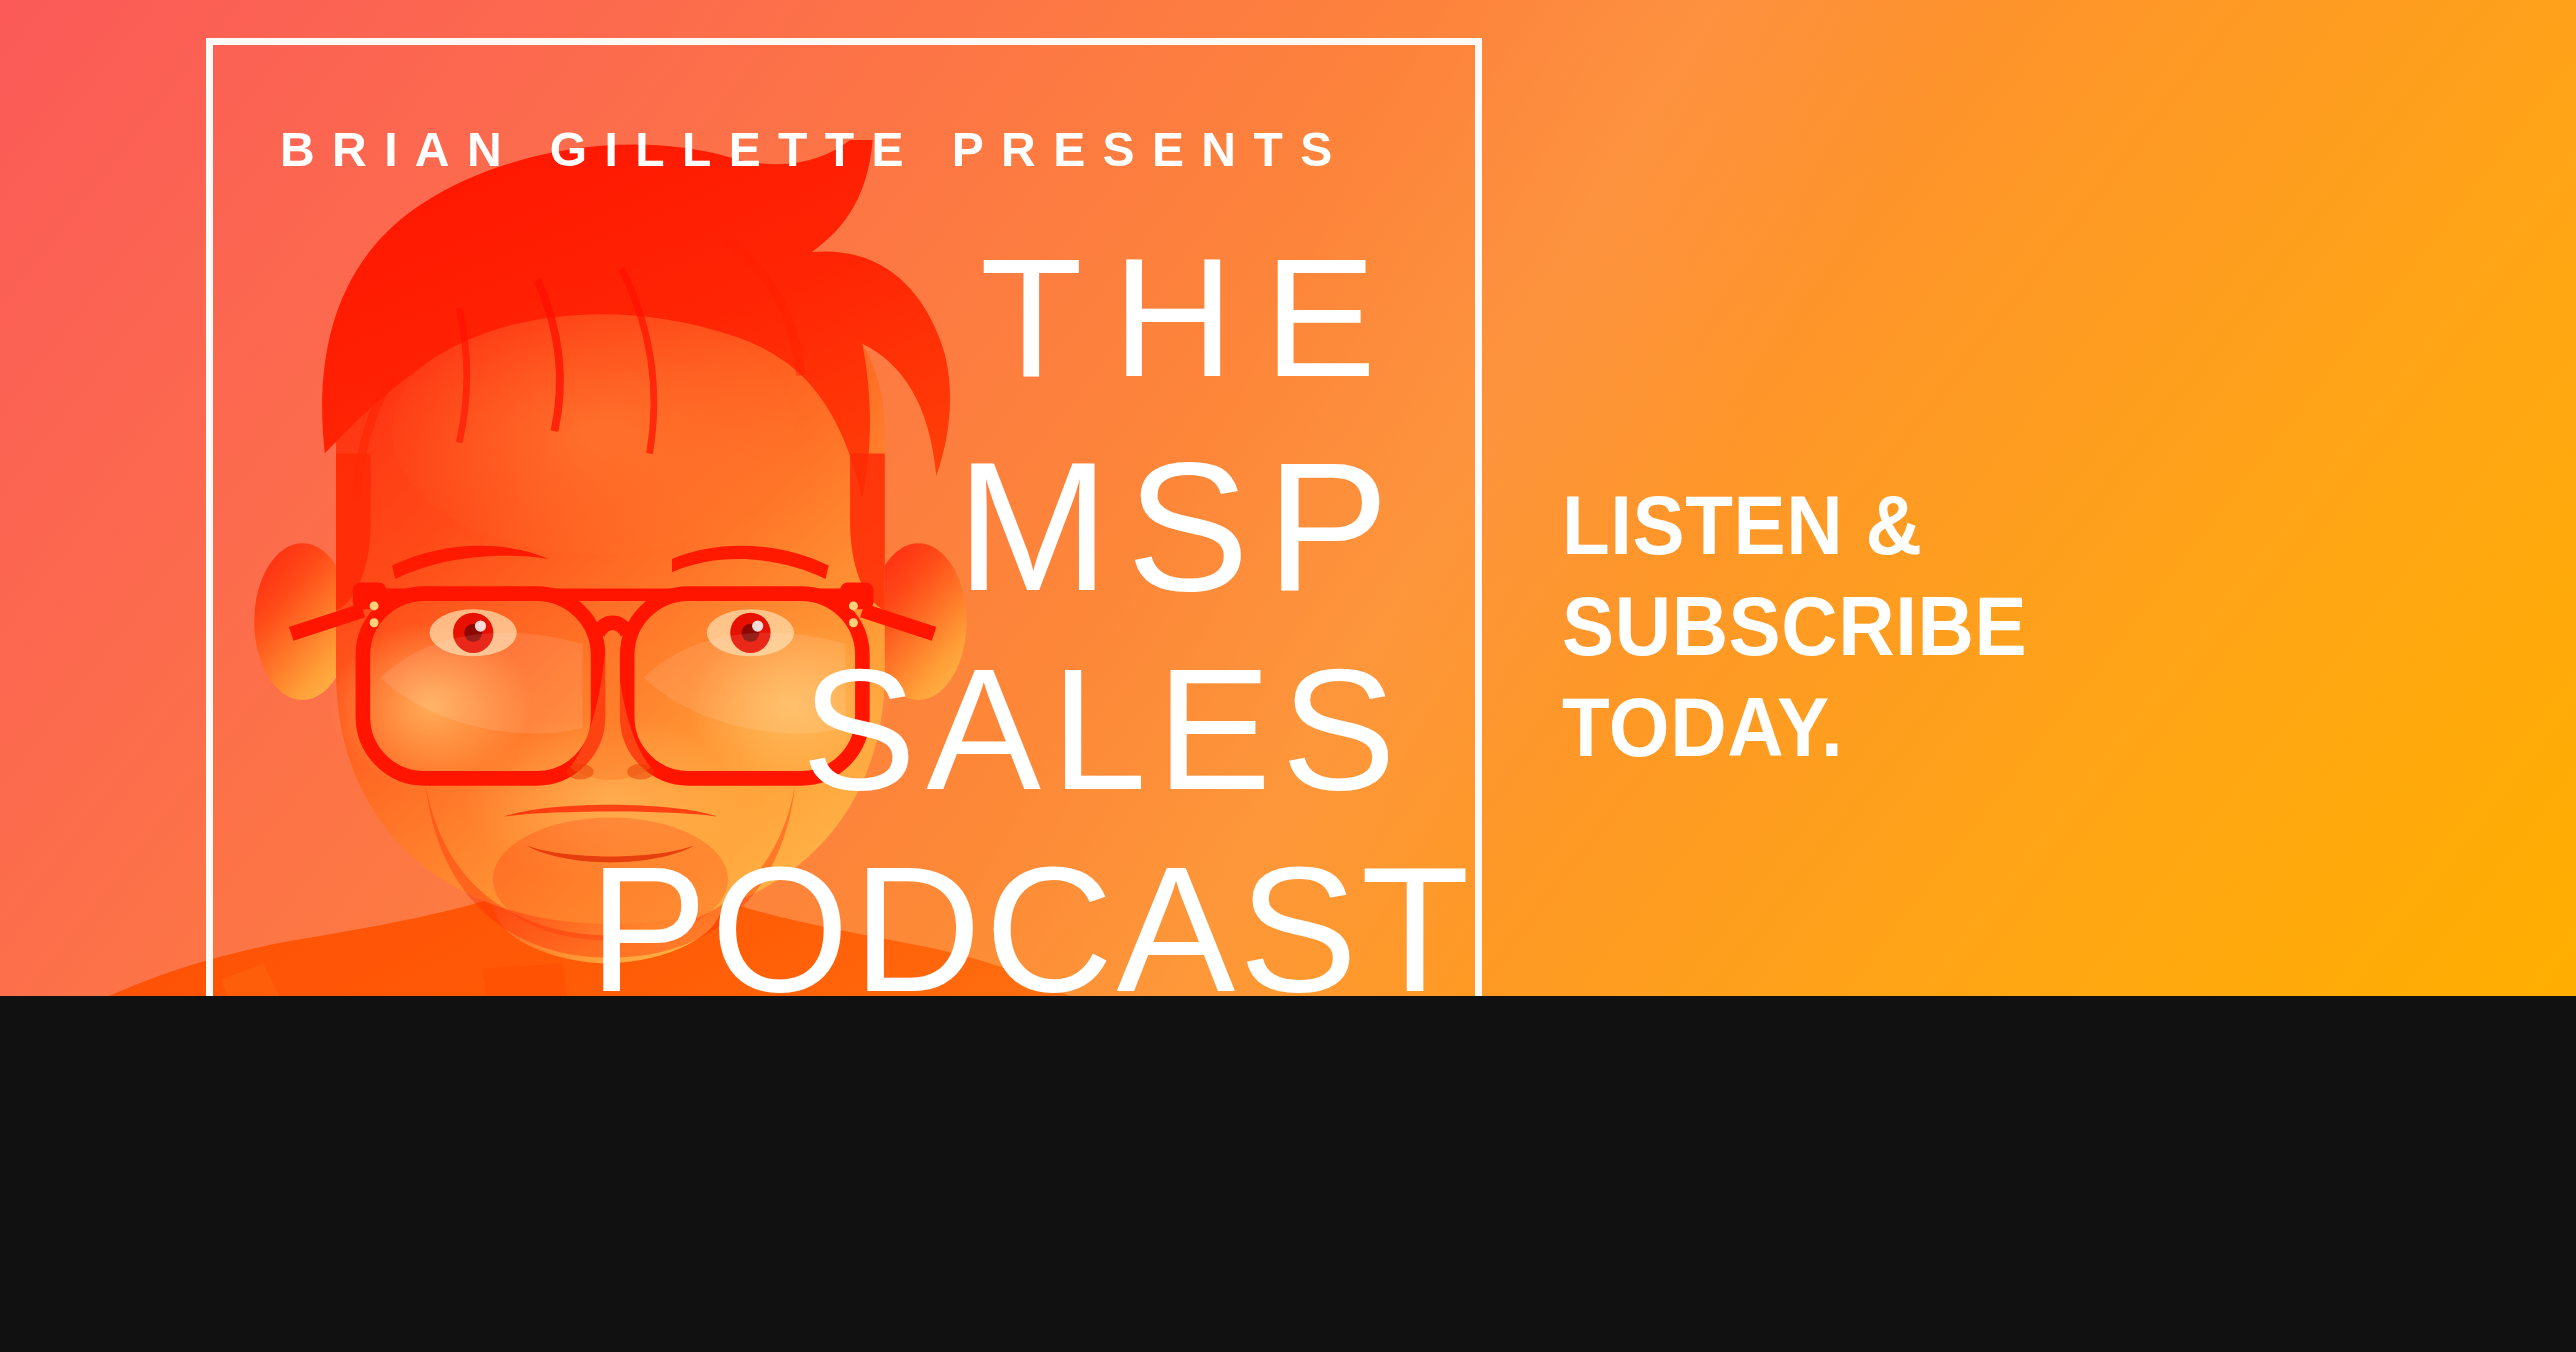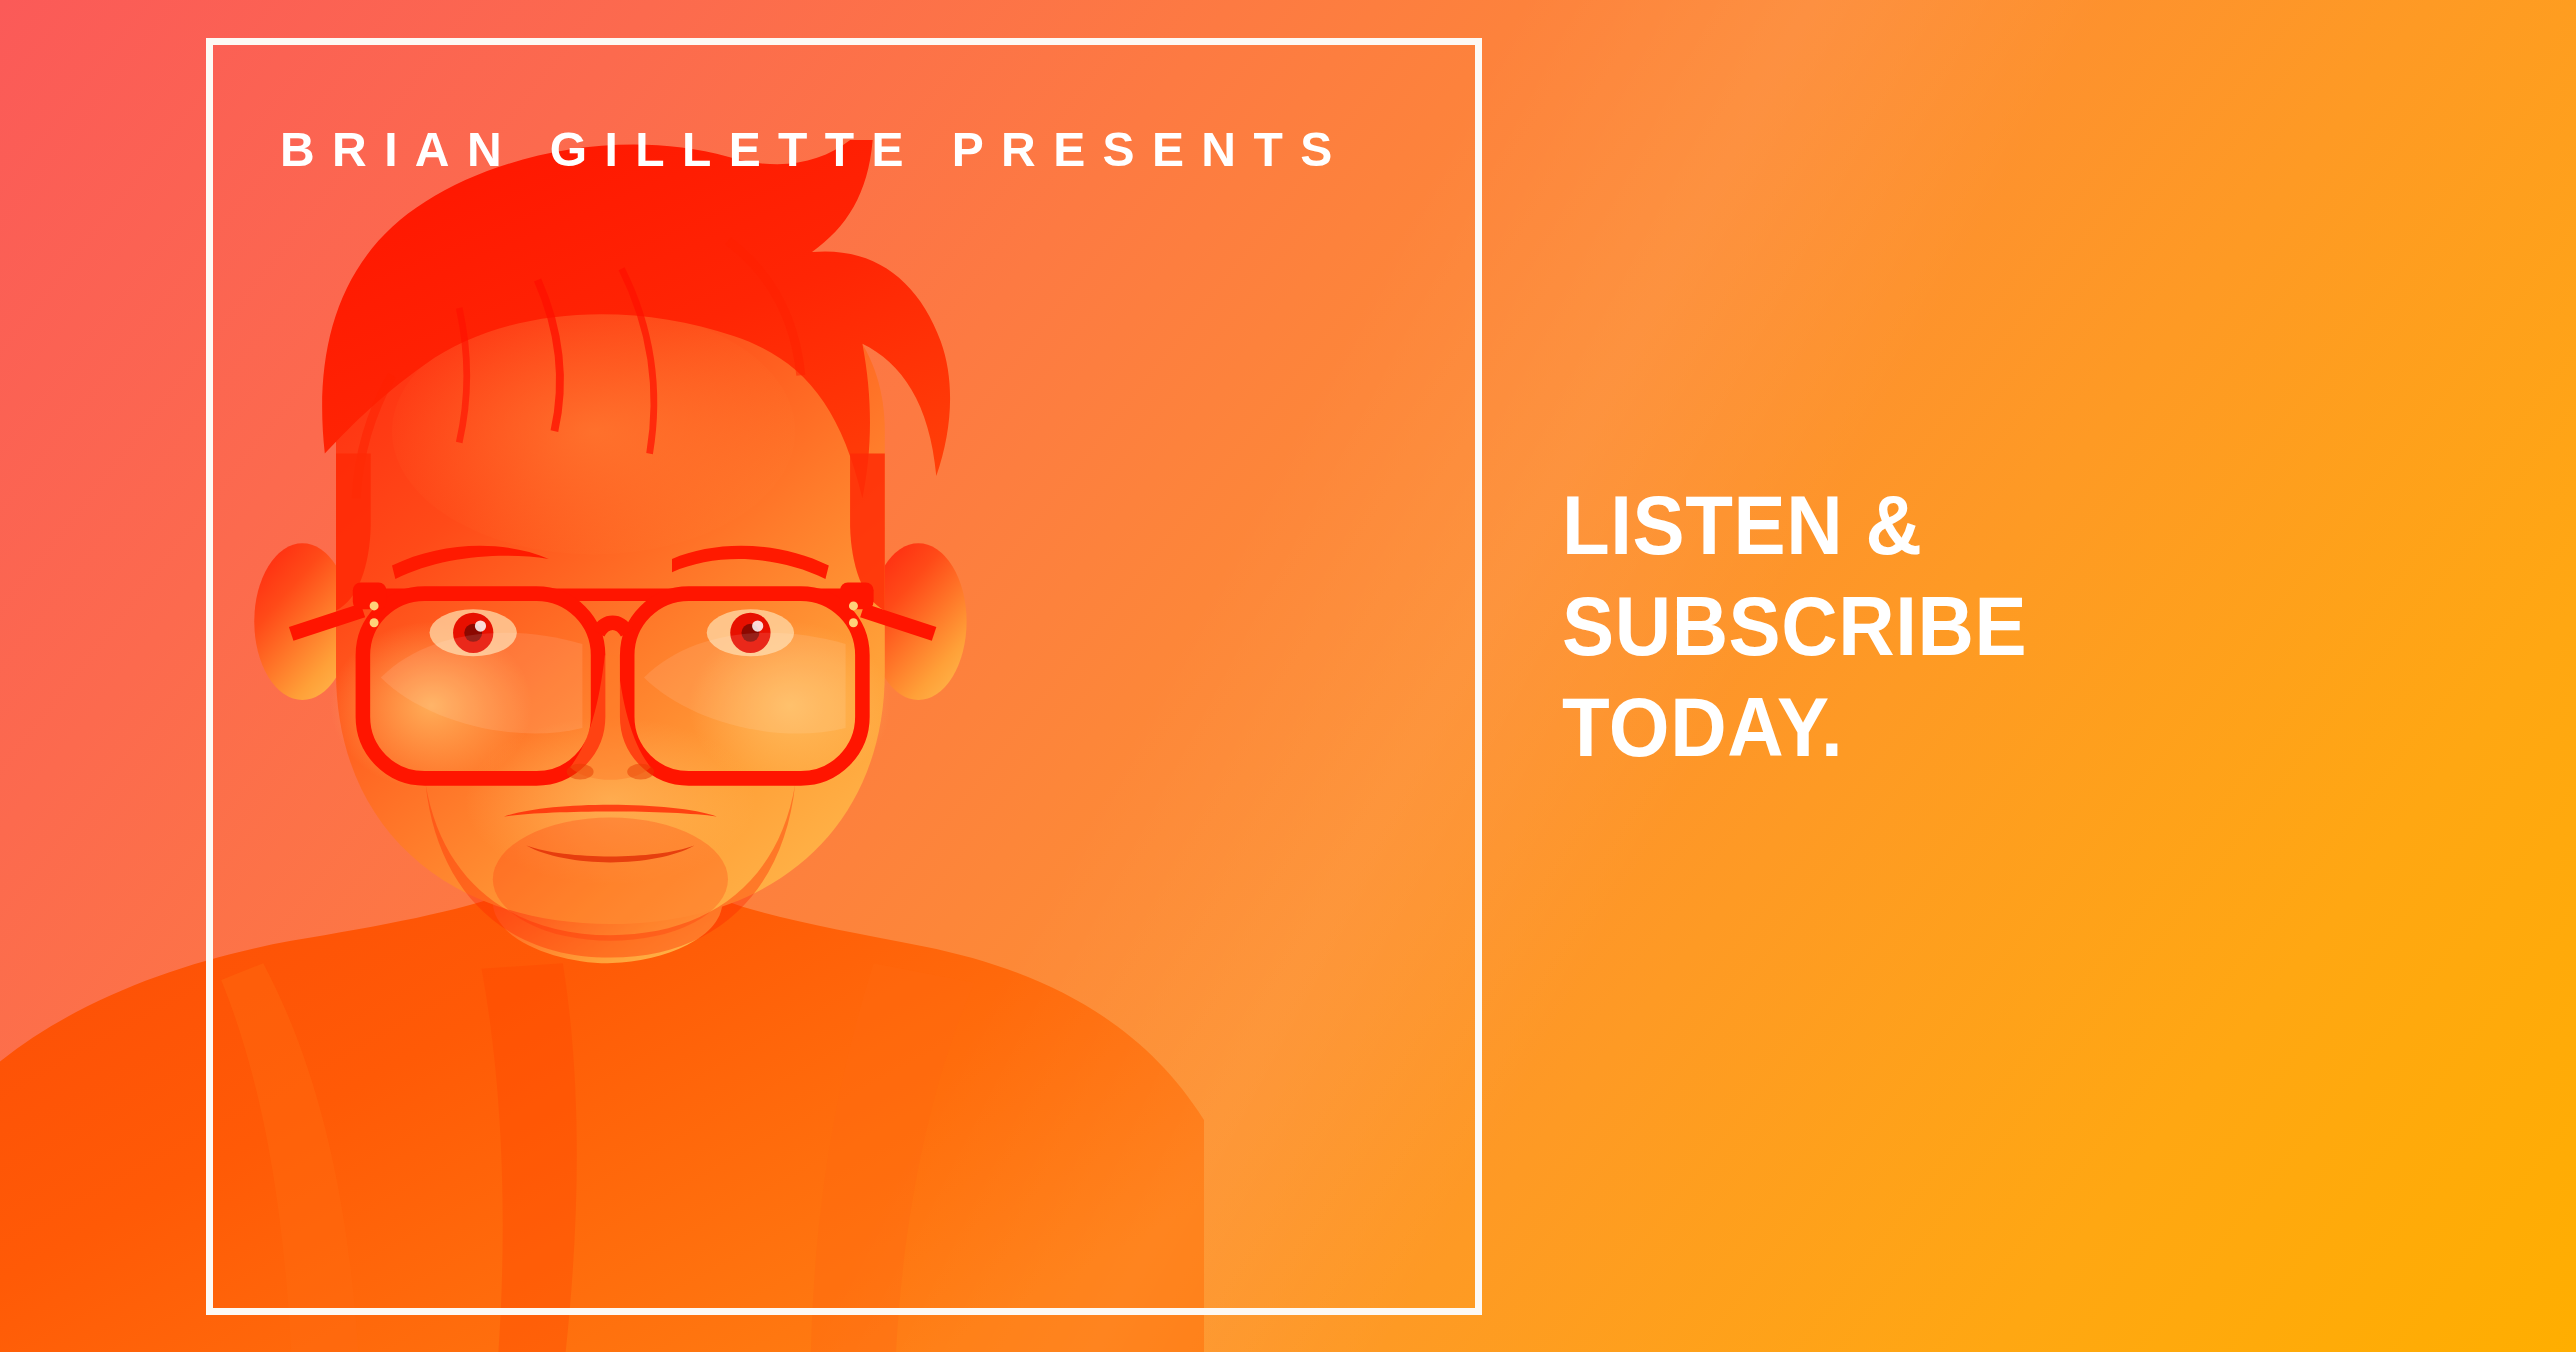--- a/index.html
+++ b/index.html
@@ -1,20 +1,20 @@
 <!DOCTYPE html>
 <html style="font-size:9px"><head>
 <meta charset="utf-8">
 <style>
   html,body{margin:0;padding:0;background:#111;}
   body{font-family:"Liberation Sans", sans-serif;}
 
   #poster{
     position:relative;
-    width:2576px;height:1352px;
+    width:2576px;height:996px;
     overflow:hidden;
     background:
       linear-gradient(128deg,
         #fb5a58 0%,
         #fc6a4e 18%,
         #fd7a42 34%,
         #fd8a36 50%,
         #fe9a24 67%,
         #ffa712 84%,
         #ffae00 100%);
@@ -226,20 +226,26 @@
       </g>
     </svg>
   </div>
 
   <div id="sheen"></div>
 
   <div id="frame"></div>
 
   <div id="presents">BRIAN GILLETTE PRESENTS</div>
 
+  <div id="title-stack">
+    <span class="title-line" id="line-the">THE</span>
+    <span class="title-line" id="line-msp">MSP</span>
+    <span class="title-line" id="line-sales">SALES</span>
+    <span class="title-line" id="line-podcast">PODCAST</span>
+  </div>
 
   <div id="cta">
     <span class="cta-line">LISTEN &amp;</span>
     <span class="cta-line">SUBSCRIBE</span>
     <span class="cta-line">TODAY.</span>
   </div>
 
 </div>
 
 

